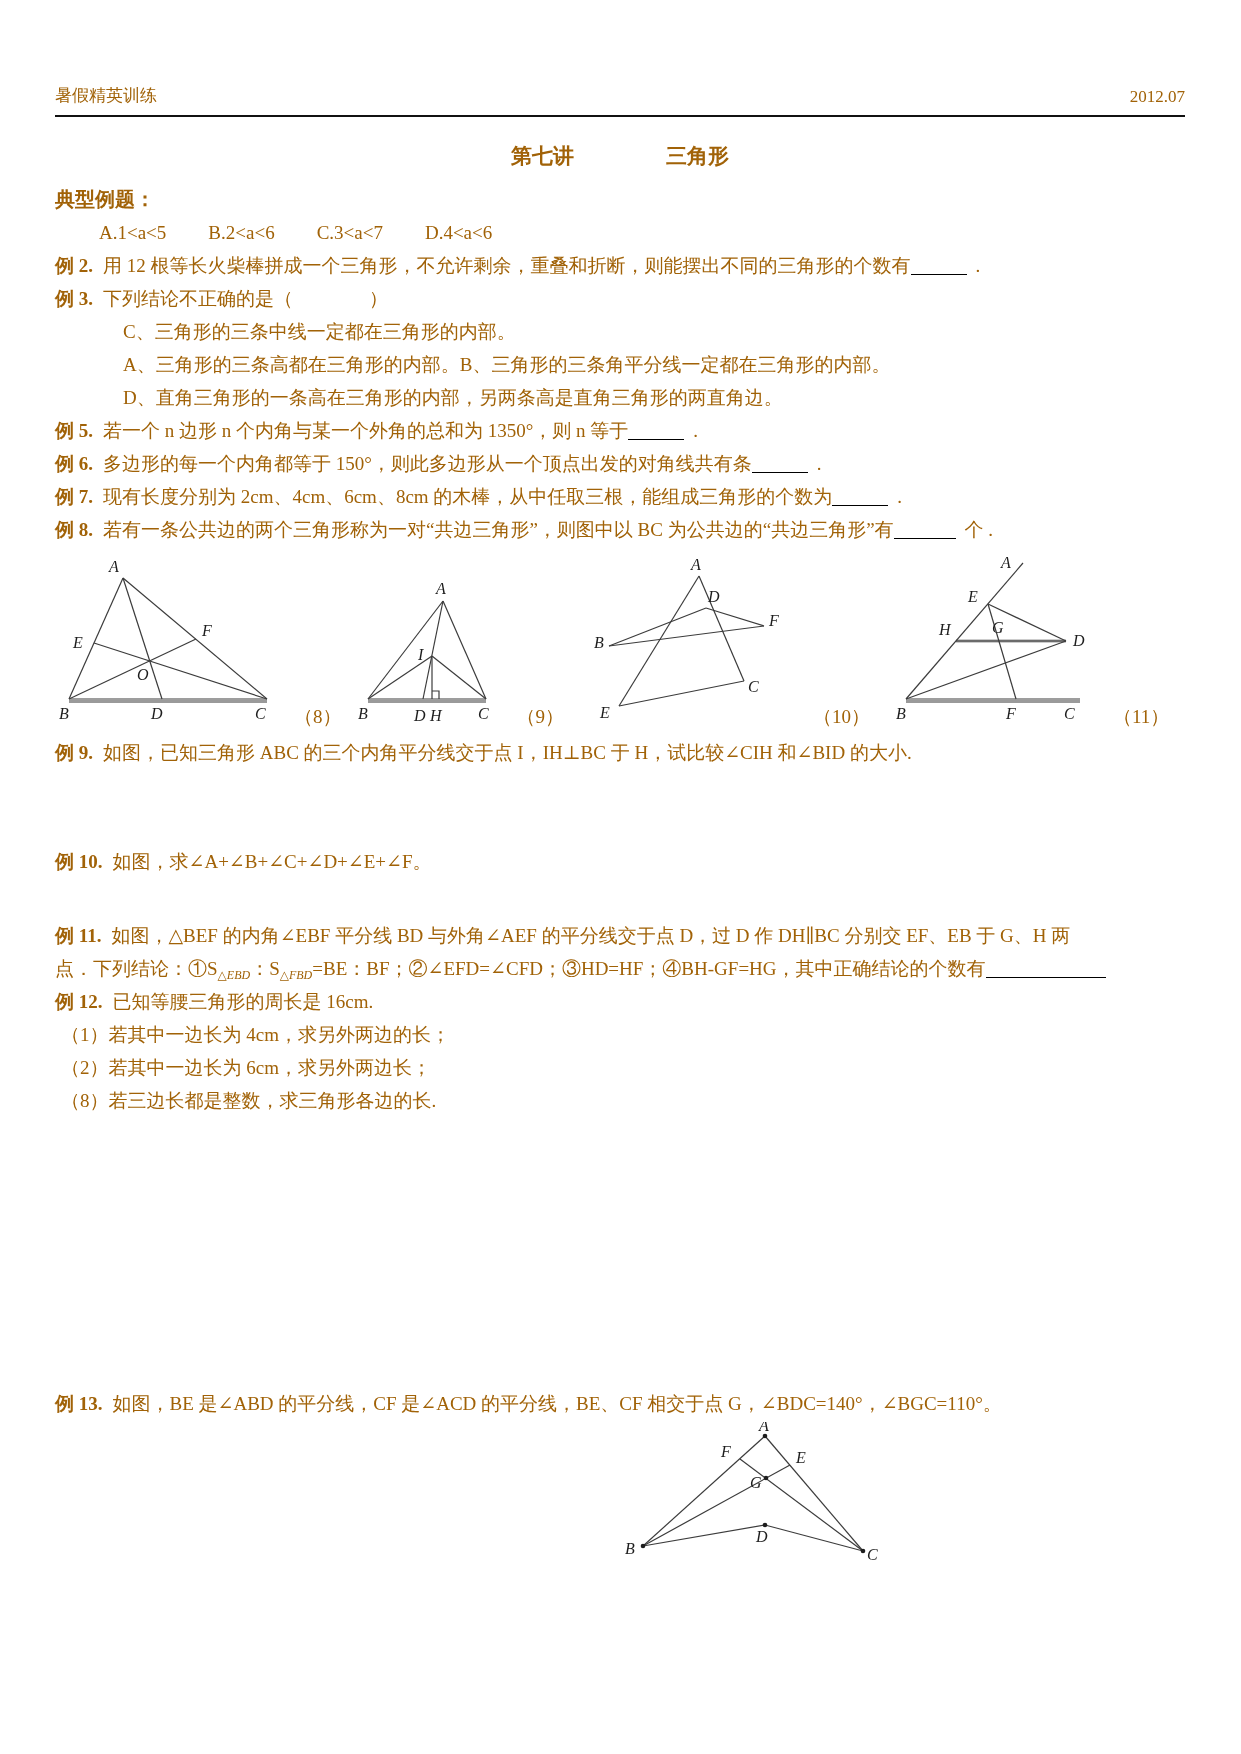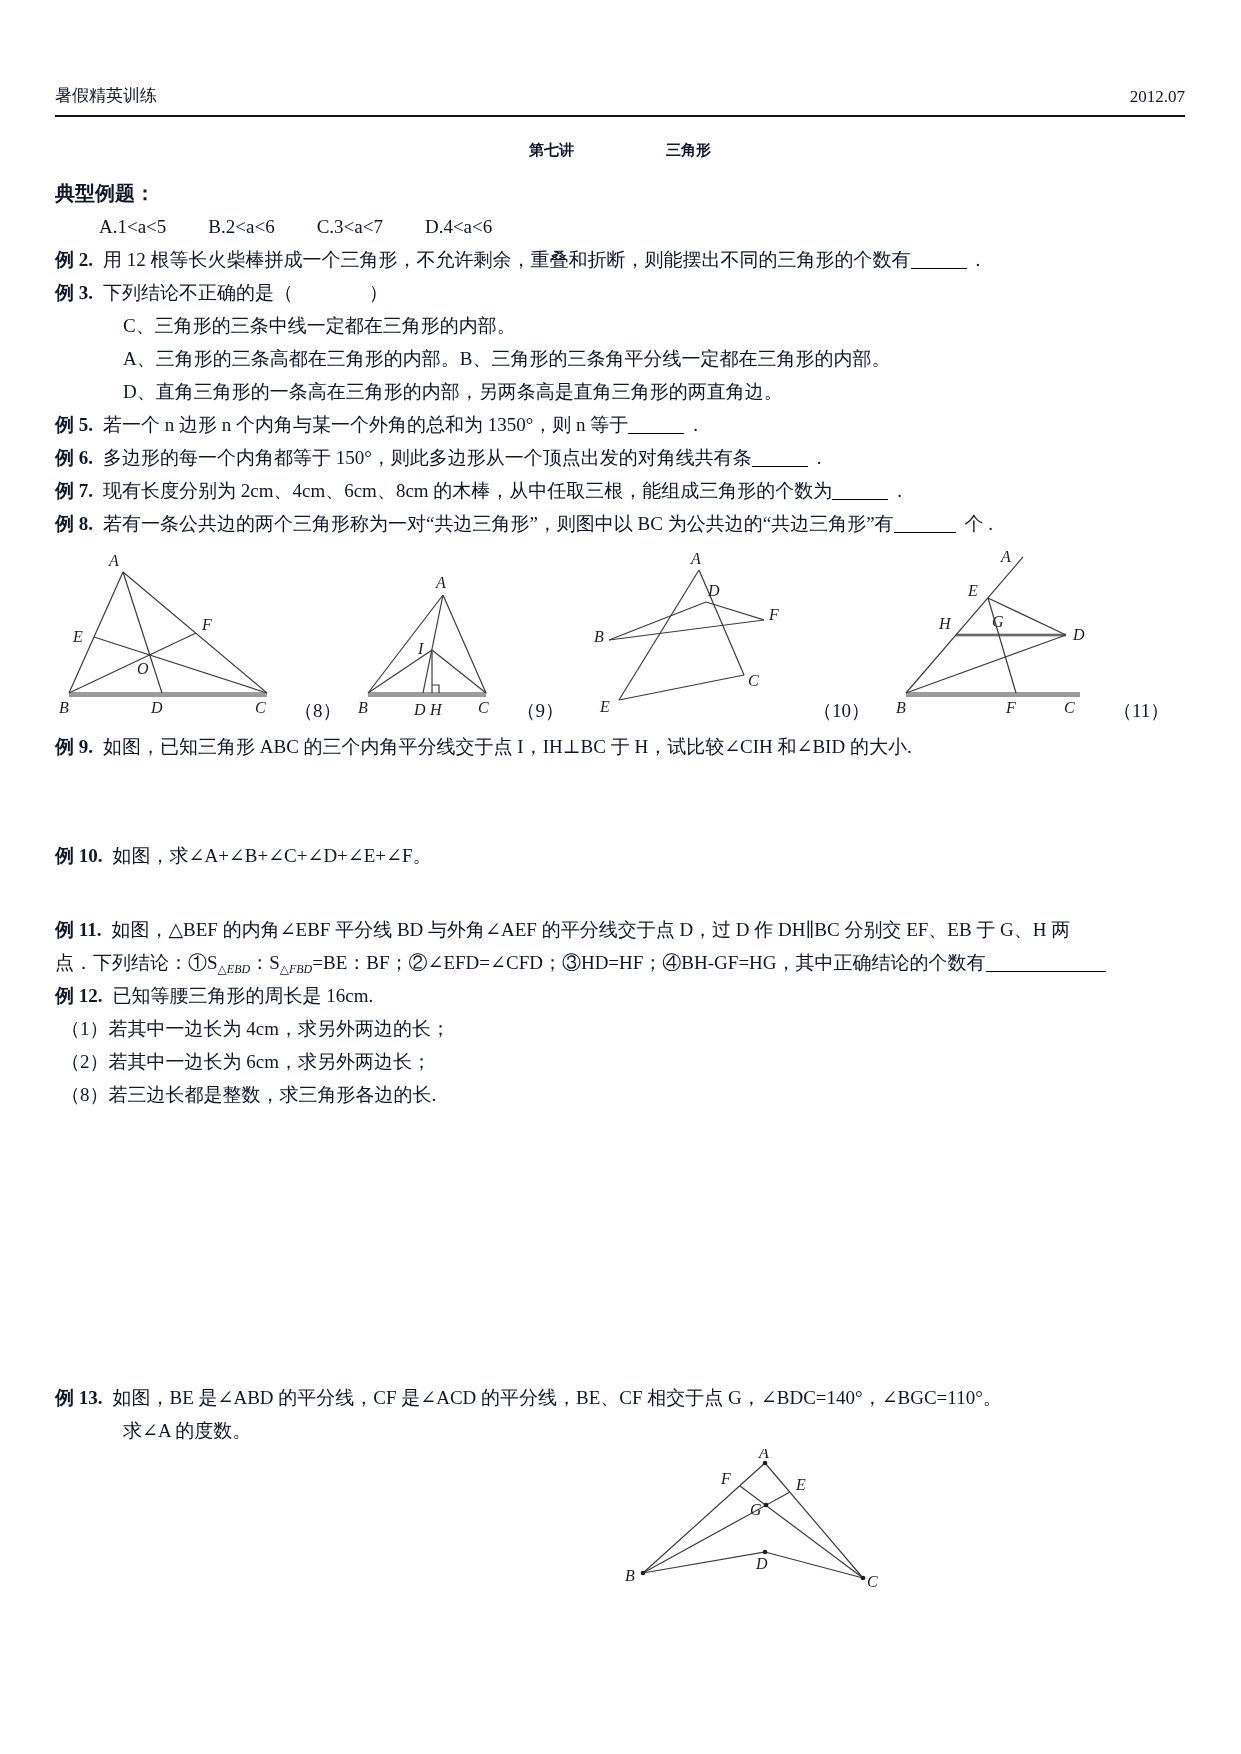--- a/index.html
+++ b/index.html
@@ -1,23 +1,23 @@
 <!DOCTYPE html>
 <html><head>
 <meta charset="utf-8">
 <style>
   html,body{margin:0;padding:0;background:#ffffff;}
   .page{position:relative;width:1241px;height:1754px;background:#ffffff;overflow:hidden;
-        font-family:"Liberation Serif","DejaVu Serif",serif;color:#0f172a;}
+        font-family:"Liberation Serif","DejaVu Serif",serif;color:#a16207;}
   .content{position:absolute;left:55px;top:0;width:1130px;}
   
   .hdr{margin-top:84px;display:flex;justify-content:space-between;align-items:flex-end;
        font-size:17px;padding-bottom:8px;border-bottom:2px solid #111;}
   
-  .title{margin-top:16px;height:34px;line-height:34px;text-align:center;font-weight:bold;font-size:15px;}
+  .title{margin-top:22px;height:34px;line-height:34px;text-align:center;font-weight:bold;font-size:21px;}
   .title .gap{display:inline-block;width:92px;}
   .sect{margin-top:10px;height:33px;line-height:33px;font-weight:bold;font-size:20px;}
   
   .ln{height:33px;line-height:33px;font-size:19px;white-space:nowrap;}
   .lbl{font-weight:bold;margin-right:10px;}
   .indent1{padding-left:44px;}
   .indent2{padding-left:68px;}
   .indent3{padding-left:6px;}
   .opt{margin-right:42px;text-align:right;}
   .blank{display:inline-block;width:56px;height:20px;border-bottom:1.6px solid #000;vertical-align:-3px;}
@@ -195,21 +195,20 @@
     <div class="ln">
       <span class="lbl">例 12.</span><span>已知等腰三角形的周长是 16cm.</span>
     </div>
     <div class="ln indent3">（1）若其中一边长为 4cm，求另外两边的长；</div>
     <div class="ln indent3">（2）若其中一边长为 6cm，求另外两边长；</div>
     <div class="ln indent3">（8）若三边长都是整数，求三角形各边的长.</div>
 
     <div class="ln mt-ex13">
       <span class="lbl">例 13.</span><span>如图，BE 是∠ABD 的平分线，CF 是∠ACD 的平分线，BE、CF 相交于点 G，∠BDC=140°，∠BGC=110°。</span>
     </div>
-    <div class="ln indent2">求∠A 的度数。</div>
 
     <div class="fig fig13wrap">
       <svg width="270" height="145" viewBox="0 0 270 145">
         <g>
           <line x1="28" y1="124" x2="150" y2="14"></line>
           <line x1="150" y1="14" x2="248" y2="129"></line>
           <line x1="28" y1="124" x2="175" y2="43"></line>
           <line x1="248" y1="129" x2="125" y2="37"></line>
           <line x1="28" y1="124" x2="150" y2="103"></line>
           <line x1="150" y1="103" x2="248" y2="129"></line>

